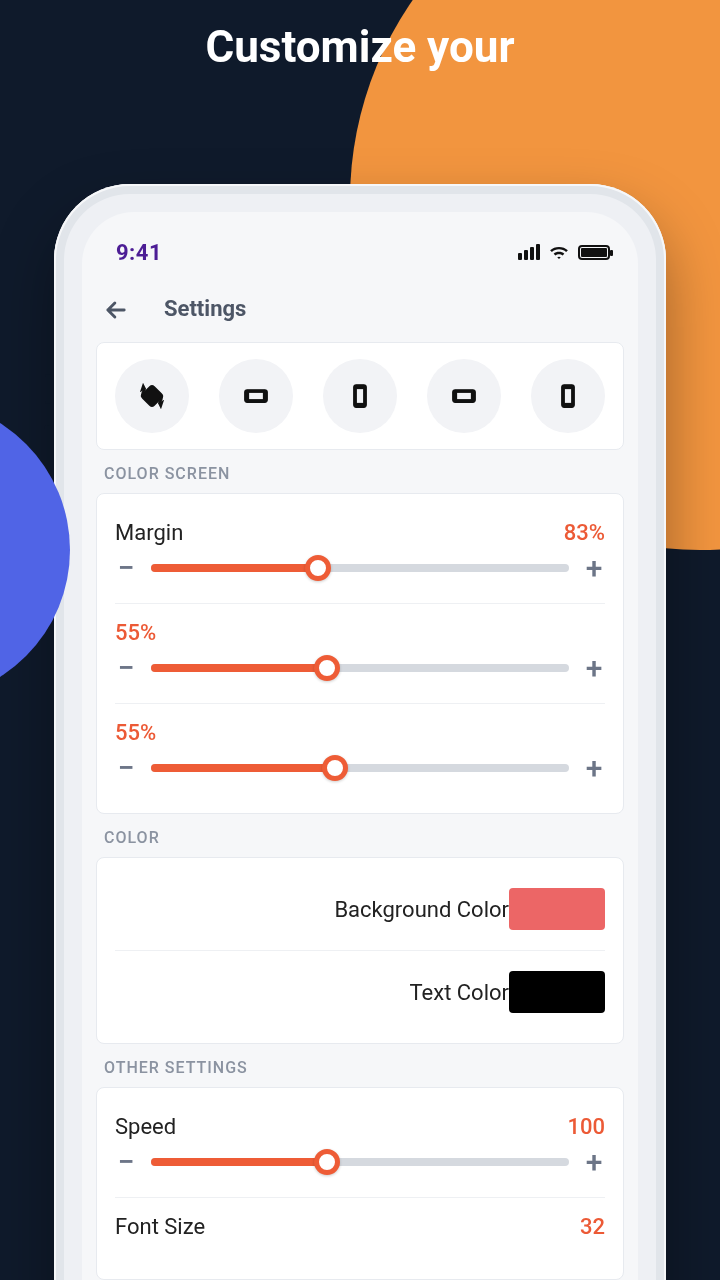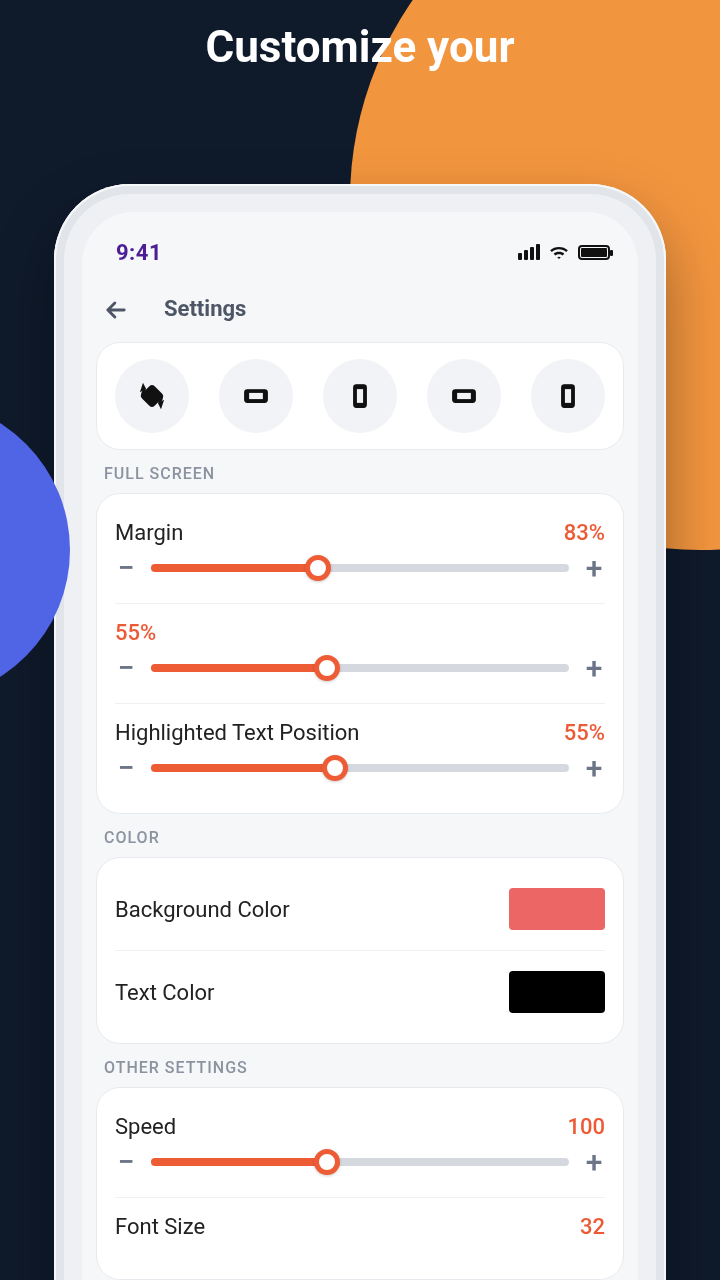--- a/index.html
+++ b/index.html
@@ -85,40 +85,40 @@
     color: #4d5666; font-weight: 700; font-size: 22px;
   }
   .back-arrow { width:28px;height:28px; position:relative;}
   .back-arrow svg{width:28px;height:28px;stroke:#4d5666;stroke-width:2.5;fill:none;stroke-linecap:round;stroke-linejoin:round;}
   .content { flex:1; overflow: hidden; padding: 0 14px; }
   .section-label {
     color:#8b93a1; font-size:16px; letter-spacing:1px;
     padding: 14px 8px 10px; font-weight:500;
   }
   .card {
-    background:#fff; border:1px solid #e7eaef; border-radius:24px;
+    background:#fff; border:1px solid #e7eaef; border-radius:8px;
     padding: 16px 18px;
   }
   .rotate-row { display:flex; justify-content:space-between; gap:10px; }
   .rot-btn {
     width:74px;height:74px;border-radius:50%;
     background:#f2f3f6; display:flex;align-items:center;justify-content:center;
   }
   .rot-btn svg{width:30px;height:30px;fill:#111;stroke:#111;}
   .slider-block { padding: 10px 0 14px; }
   .slider-head { display:flex; justify-content:space-between; align-items:baseline; }
   .slider-label { color:#222; font-size:22px; font-weight:400; }
   .slider-val { color:#ec5a36; font-size:22px; font-weight:500; }
   .slider-row { display:flex; align-items:center; gap:14px; margin-top:8px;}
   .pm { color:#6c7587; font-size:30px; font-weight:500; width:22px; text-align:center; line-height:1;}
   .track { flex:1; height:8px; background:#d5d9df; border-radius:6px; position:relative;}
   .fill { position:absolute; left:0; top:0; bottom:0; background:#ee5c36; border-radius:6px;}
   .thumb { position:absolute; top:50%; transform:translate(-50%,-50%); width:26px;height:26px;border-radius:50%; background:#fff; border:5px solid #ee5c36; box-shadow:0 1px 3px rgba(0,0,0,.2);}
   .divider { height:1px; background:#eef0f3; margin:6px 0;}
-  .color-row { display:flex; justify-content:space-between; align-items:center; padding:14px 0;}
+  .color-row { display:flex; justify-content:flex-end; align-items:center; padding:14px 0;}
   .color-label { color:#222; font-size:22px; }
   .swatch { width:96px; height:42px; border-radius:4px;}
 </style>
 </head>
 <body>
 
 <div class="orange-circle"></div>
 <div class="blue-circle"></div>
 
 <div class="hero-title">
@@ -194,21 +194,21 @@
           </div>
           <div class="rot-btn">
             <svg viewBox="0 0 24 24">
                 <rect x="7" y="3" width="10" height="18" rx="2" fill="#111"></rect>
                 <rect x="9" y="6" width="6" height="12" fill="#f2f3f6"></rect>
               </svg>
           </div>
         </div>
       </div>
 
-      <div class="section-label">FULL SCREEN</div>
+      <div class="section-label">COLOR SCREEN</div>
       <div class="card">
 
         <div class="slider-block">
           <div class="slider-head">
             <span class="slider-label">Margin</span>
             <span class="slider-val">83%</span>
           </div>
           <div class="slider-row">
             <span class="pm">−</span>
             <div class="track">
@@ -230,21 +230,20 @@
               <div class="fill" style="width:42%"></div>
                 <div class="thumb" style="left:42%"></div>
             </div>
             <span class="pm">+</span>
           </div>
         </div>
         <div class="divider"></div>
 
         <div class="slider-block">
           <div class="slider-head">
-            <span class="slider-label">Highlighted Text Position</span>
             <span class="slider-val">55%</span>
           </div>
           <div class="slider-row">
             <span class="pm">−</span>
             <div class="track">
               <div class="fill" style="width:44%"></div>
                 <div class="thumb" style="left:44%"></div>
             </div>
             <span class="pm">+</span>
           </div>

